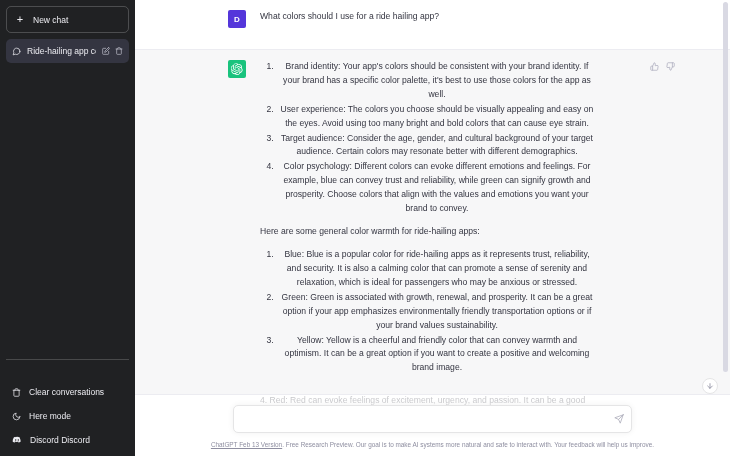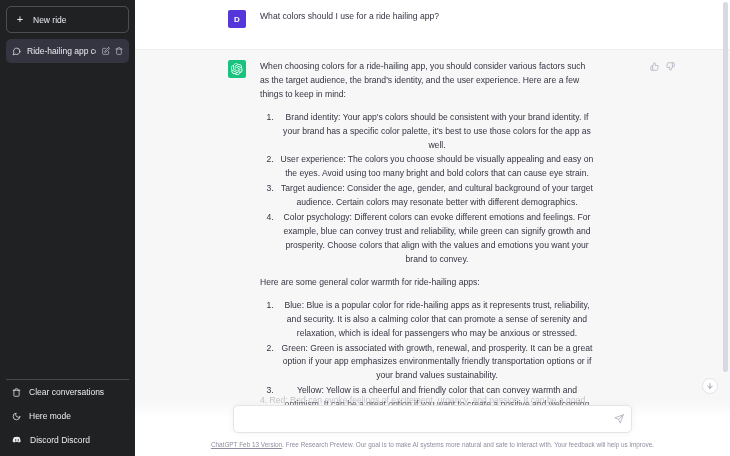--- a/index.html
+++ b/index.html
@@ -40,21 +40,21 @@
     cursor: pointer;
     position: relative;
   }
   .conv-item .conv-title {
     flex: 1 1 auto; white-space: nowrap; overflow: hidden;
   }
   .conv-actions { display: flex; gap: 5px; align-items: center; }
   .ico { display:inline-flex; align-items:center; justify-content:center; }
   .ico svg { display:block; }
   .spacer { flex: 1 1 auto; }
-  .sb-bottom { border-top: 1px solid rgba(255,255,255,0.18); padding-top: 0; }
+  .sb-bottom { border-top: 1px solid rgba(255,255,255,0.18); padding-top: 20px; }
   .sb-row {
     display: flex; align-items: center; gap: 8px;
     padding: 7px 6px;
     font-size: 8.5px;
     border-radius: 5px;
     cursor: pointer;
     position: relative;
   }
   .sb-row .label { flex: 1 1 auto; white-space: nowrap; }
   .badge-new {
@@ -201,21 +201,21 @@
 </style>
 </head>
 <body>
 
 <div class="app">
 
   <aside class="sidebar">
 
     <div class="new-chat">
       <span class="plus ico">+</span>
-      <span>New ride</span>
+      <span>New chat</span>
     </div>
 
     <div class="conv-list">
       <div class="conv-item">
         <span class="ico">
           <svg width="9" height="9" viewBox="0 0 24 24" fill="none" stroke="#ececf1" stroke-width="2" stroke-linecap="round" stroke-linejoin="round">
               <path d="M21 11.5a8.38 8.38 0 0 1-.9 3.8 8.5 8.5 0 0 1-7.6 4.7 8.38 8.38 0 0 1-3.8-.9L3 21l1.9-5.7a8.38 8.38 0 0 1-.9-3.8 8.5 8.5 0 0 1 4.7-7.6 8.38 8.38 0 0 1 3.8-.9h.5a8.48 8.48 0 0 1 8 8v.5z"></path>
             </svg>
         </span>
         <span class="conv-title">Ride-hailing app color</span>
@@ -288,21 +288,20 @@
       </div>
 
       <div class="msg assistant">
         <div class="msg-inner">
           <div class="avatar bot">
             <svg width="12" height="12" viewBox="0 0 24 24" fill="#ffffff">
                 <path d="M21.6 10.1a5.9 5.9 0 0 0-.5-4.9 6 6 0 0 0-6.4-2.9A5.9 5.9 0 0 0 10.2.3a6 6 0 0 0-5.7 4.1 5.9 5.9 0 0 0-4 2.9 6 6 0 0 0 .7 7 5.9 5.9 0 0 0 .5 4.9 6 6 0 0 0 6.4 2.9 5.9 5.9 0 0 0 4.5 2 6 6 0 0 0 5.7-4.1 5.9 5.9 0 0 0 4-2.9 6 6 0 0 0-.7-7zm-9 12.4a4.5 4.5 0 0 1-2.9-1l.1-.1 4.8-2.8a.8.8 0 0 0 .4-.7v-6.8l2 1.2v5.6a4.5 4.5 0 0 1-4.4 4.6zM2.9 18a4.4 4.4 0 0 1-.5-3l.1.1 4.8 2.8a.8.8 0 0 0 .8 0l5.9-3.4v2.3l-4.9 2.9A4.5 4.5 0 0 1 2.9 18zM1.7 7.9a4.5 4.5 0 0 1 2.3-2v5.7a.8.8 0 0 0 .4.7l5.8 3.4-2 1.2-4.8-2.8a4.5 4.5 0 0 1-1.7-6.2zm16.6 3.9l-5.9-3.4 2-1.1L19.2 10a4.5 4.5 0 0 1-.7 8.1v-5.7a.8.8 0 0 0-.2-.6zm2-3l-.1-.1-4.8-2.8a.8.8 0 0 0-.8 0L8.7 9.3V7l4.9-2.8a4.5 4.5 0 0 1 6.7 4.6zM7.6 12.9l-2-1.2V6.1a4.5 4.5 0 0 1 7.4-3.5l-.1.1-4.8 2.8a.8.8 0 0 0-.4.7zm1.1-2.3L11.3 9l2.6 1.5v3L11.3 15l-2.6-1.5z"></path>
               </svg>
           </div>
           <div class="content">
-            <p>When choosing colors for a ride-hailing app, you should consider various factors such as the target audience, the brand's identity, and the user experience. Here are a few things to keep in mind:</p>
             <ol>
               <li>Brand identity: Your app's colors should be consistent with your brand identity. If your brand has a specific color palette, it's best to use those colors for the app as well.</li>
               <li>User experience: The colors you choose should be visually appealing and easy on the eyes. Avoid using too many bright and bold colors that can cause eye strain.</li>
               <li>Target audience: Consider the age, gender, and cultural background of your target audience. Certain colors may resonate better with different demographics.</li>
               <li>Color psychology: Different colors can evoke different emotions and feelings. For example, blue can convey trust and reliability, while green can signify growth and prosperity. Choose colors that align with the values and emotions you want your brand to convey.</li>
             </ol>
             <p>Here are some general color warmth for ride-hailing apps:</p>
             <ol>
               <li>Blue: Blue is a popular color for ride-hailing apps as it represents trust, reliability, and security. It is also a calming color that can promote a sense of serenity and relaxation, which is ideal for passengers who may be anxious or stressed.</li>
               <li>Green: Green is associated with growth, renewal, and prosperity. It can be a great option if your app emphasizes environmentally friendly transportation options or if your brand values sustainability.</li>

